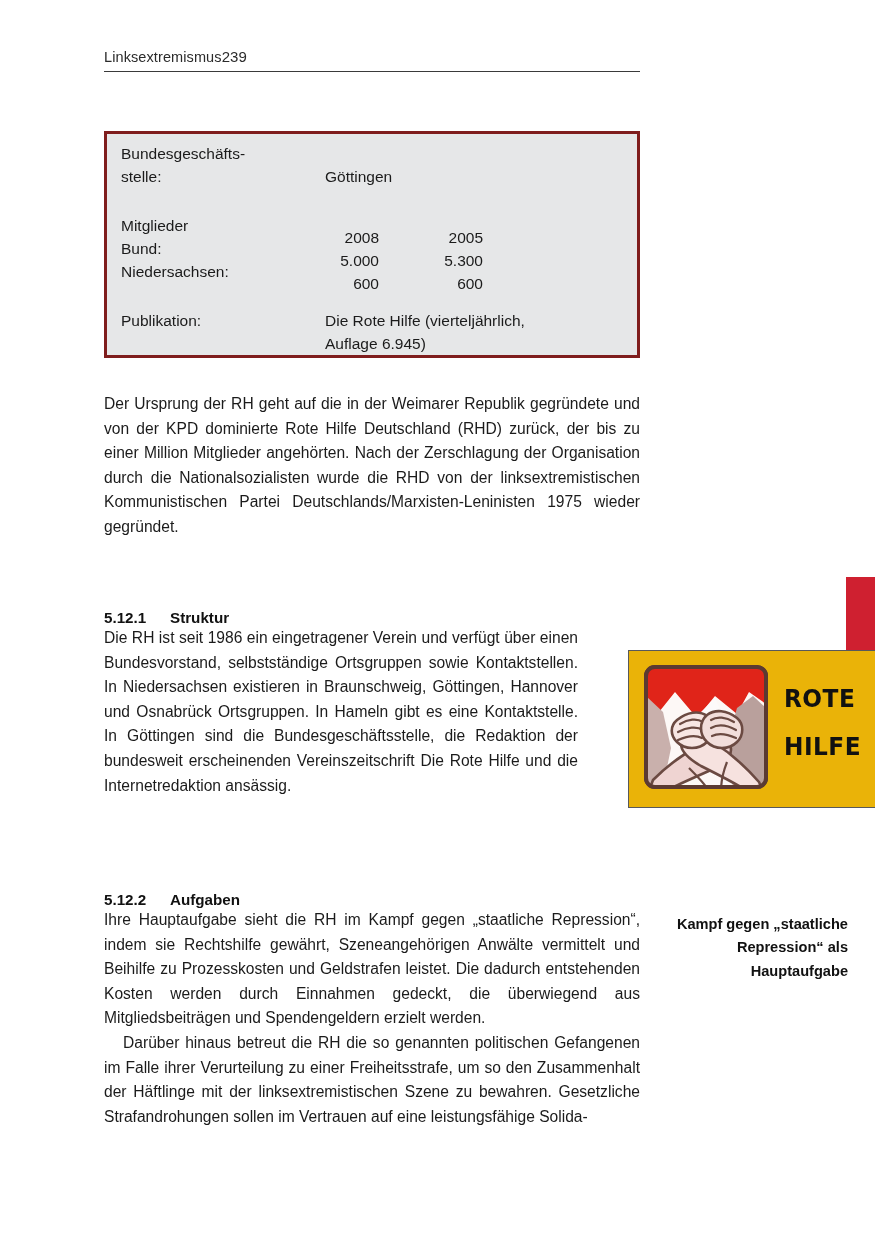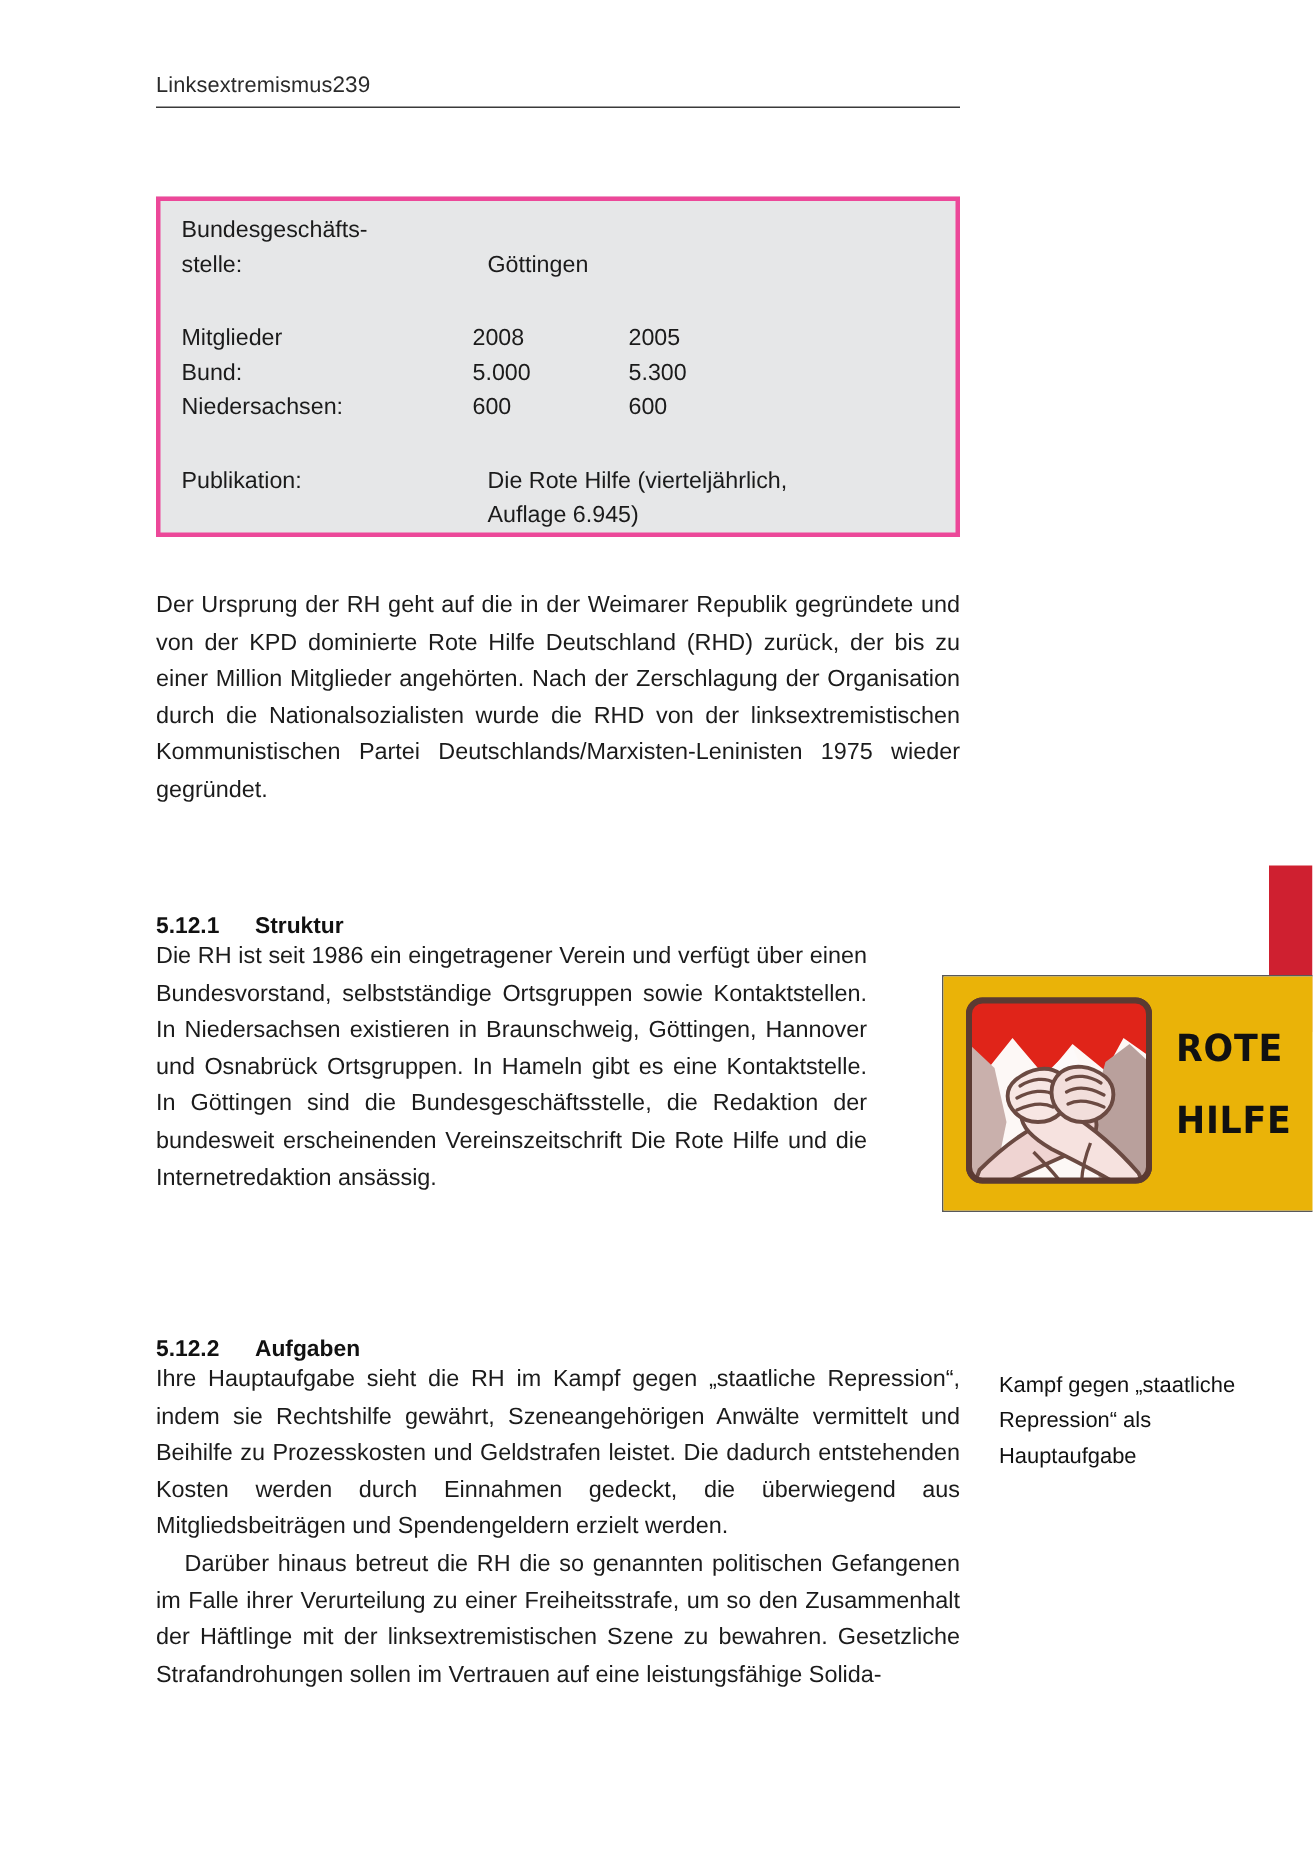--- a/index.html
+++ b/index.html
@@ -61,35 +61,35 @@
   .chapter-heading .num { margin-right: 11px; }
 
   
   .infobox {
     position: absolute;
     left: 104px;
     top: 131px;
     width: 536px;
     height: 227px;
     box-sizing: border-box;
-    border: 3px solid #ec4899;
+    border: 3px solid #7f1d1d;
     background: #e6e7e8;
   }
   .infobox-inner {
     position: relative;
     width: 100%;
     height: 100%;
     font-size: 15.5px;
     color: #1b1b1b;
     line-height: 23px;
   }
   .ib-row { position: absolute; display: block; white-space: pre; }
   .ib-label { left: 14px; }
   .ib-val   { left: 218px; }
-  .ib-num   { position: absolute; width: 64px; text-align: left; }
+  .ib-num   { position: absolute; width: 64px; text-align: right; margin-top: 12px; }
   .ib-c1    { left: 208px; }
   .ib-c2    { left: 312px; }
 
   .r-bgs1   { top: 8px; }
   .r-bgs2   { top: 31px; }
   .r-goet   { top: 31px; }
   .r-mit    { top: 80px; }
   .r-bund   { top: 103px; }
   .r-nds    { top: 126px; }
   .r-pub    { top: 175px; }
@@ -182,22 +182,23 @@
   .logo-words span { display: block; }
 
   
   .marginnote {
     position: absolute;
     left: 666px;
     top: 913px;
     width: 182px;
     font-size: 14.6px;
     line-height: 23.4px;
-    font-weight: normal;
+    font-weight: bold;
     color: #111;
+    text-align: right;
   }
 </style>
 </head>
 <body>
 
 <div class="page">
 
   <div class="runhead">
     <span class="runhead-title">Linksextremismus</span>
     <span class="runhead-page">239</span>

